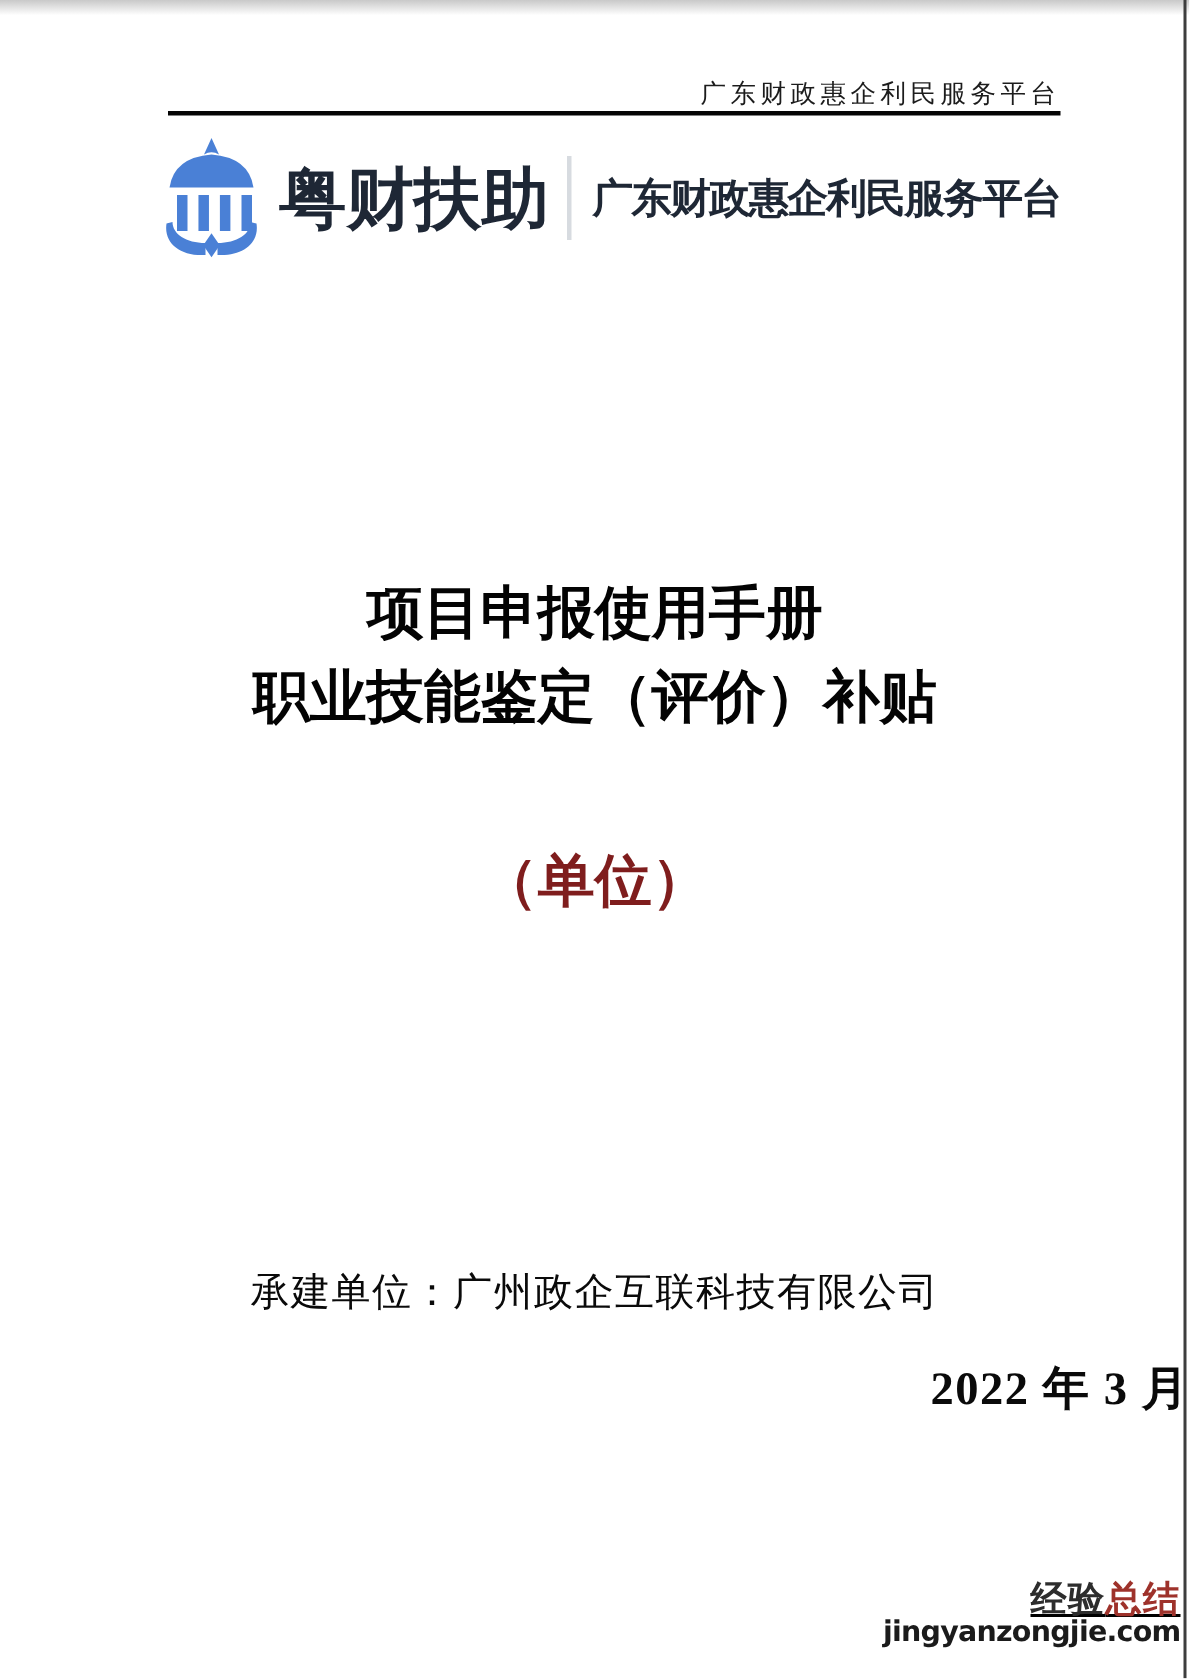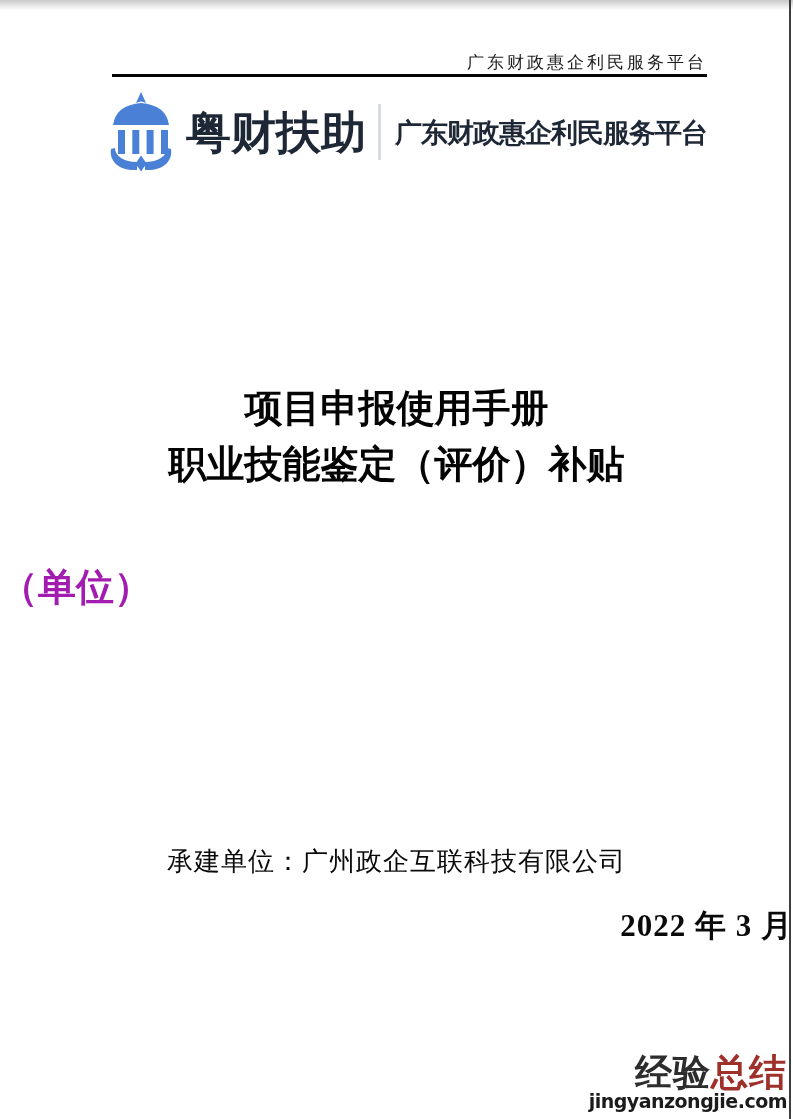--- a/index.html
+++ b/index.html
@@ -53,22 +53,23 @@
   }
   .title-block {
     position: absolute; top: 380px; left: 0; width: 100%;
     text-align: center;
     font-family: "DejaVu Sans", sans-serif;
     font-weight: 800; color: #030303;
     font-size: 38px; line-height: 56px;
   }
   .subtitle {
     position: absolute; top: 560px; left: 0; width: 100%;
+    text-align: center;
     font-family: "DejaVu Sans", sans-serif;
-    font-weight: 800; color: #a21caf;
+    font-weight: 800; color: #7f1d1d;
     font-size: 38px; line-height: 54px;
   }
   .builder-line {
     position: absolute; top: 845px; left: 0; width: 100%;
     text-align: center;
     font-family: "Liberation Serif", serif;
     font-weight: 400; color: #0a0a0a;
     font-size: 26px; line-height: 34px; letter-spacing: 1px;
   }
   .date-line {
@@ -77,22 +78,23 @@
     font-family: "Liberation Serif", serif;
     font-weight: 600; color: #0a0a0a;
     font-size: 31px; line-height: 28px; letter-spacing: 1px;
   }
   .watermark {
     position: absolute; top: 1054px; right: 6px;
     text-align: right; line-height: 1;
   }
   .wm-brand {
     font-family: "DejaVu Sans", sans-serif;
-    font-size: 37px; font-weight: 900; letter-spacing: 1px;
+    font-size: 24px; font-weight: 900; letter-spacing: 1px;
     white-space: nowrap;
+    text-decoration: underline;
   }
   .wm-brand .wm-black { color: #2d2d2d; }
   .wm-brand .wm-red   { color: #9e322b; }
   .wm-domain {
     margin-top: 1px;
     font-family: "DejaVu Sans", sans-serif;
     font-size: 19px; font-weight: 800; color: #1b1b1b;
     letter-spacing: -0.5px; white-space: nowrap;
   }
 </style>

